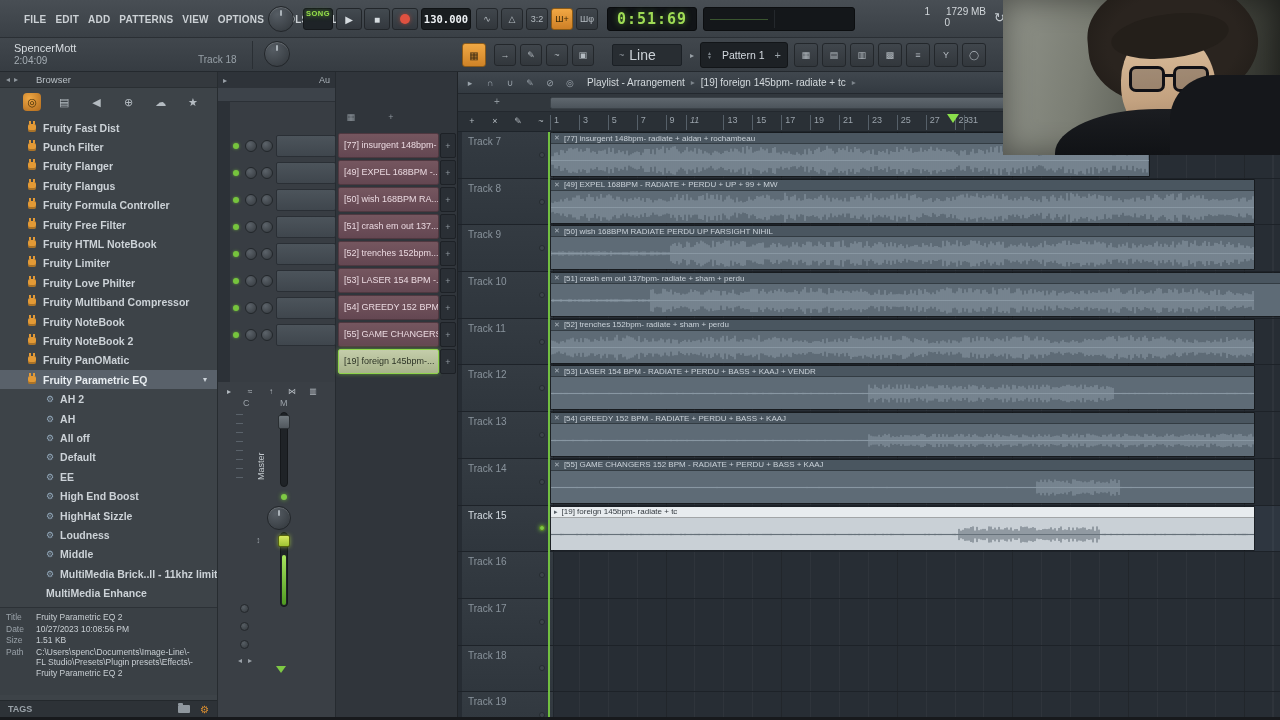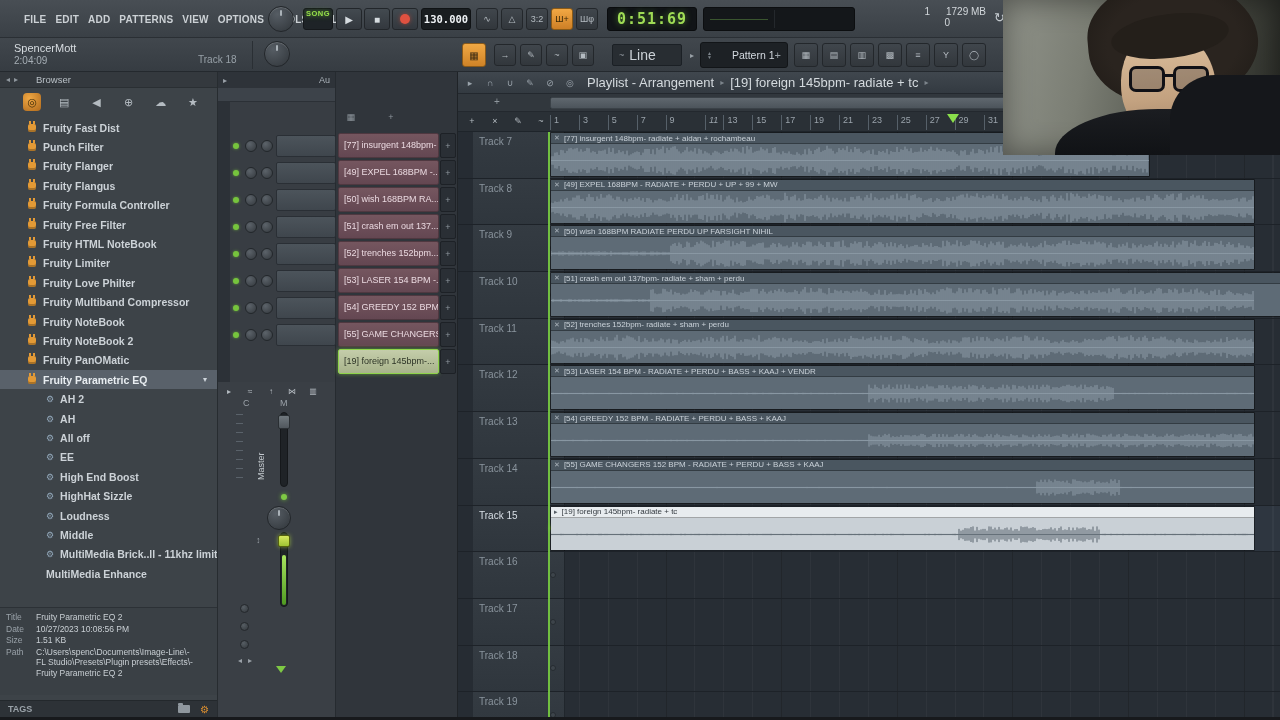--- a/index.html
+++ b/index.html
@@ -40,21 +40,21 @@
 .vsep{position:absolute;top:3px;width:1px;height:28px;background:#2a2f34}
 #knob2{left:264px;top:3px;width:26px;height:26px}
 #orangebtn{left:462px;top:5px;width:24px;height:24px;background:linear-gradient(#f0a844,#cf8327);border:1px solid #8a5a1a;border-radius:3px;color:#3a2a12;font-size:10px;display:flex;align-items:center;justify-content:center}
 #icons2{left:494px;top:6px;display:flex;gap:4px}
 #linedd{left:612px;top:6px;width:70px;height:22px;background:#282d32;border:1px solid #1b2025;border-radius:2px;display:flex;align-items:center;padding-left:6px;gap:5px}
 #linedd .wv{color:#8f979e;font-size:9px}
 #linedd .lbl{font-size:14px;color:#ccd2d7}
 #ddarrow{left:686px;top:6px;width:12px;height:22px;color:#9aa2a8;font-size:8px;display:flex;align-items:center;justify-content:center}
 #patternsel{left:700px;top:4px;width:88px;height:26px;background:#1d2125;border:1px solid #121518;border-radius:3px;display:flex;align-items:center;padding:0 6px}
 #patternsel .spin{display:flex;flex-direction:column;font-size:5px;color:#7d858c;line-height:4px}
-#patternsel .lbl{flex:1;text-align:right;font-size:10.5px;color:#d4dae0}
+#patternsel .lbl{flex:1;text-align:center;font-size:10.5px;color:#d4dae0}
 #patternsel .plus{color:#9aa2a8;font-size:11px}
 #icons3{left:794px;top:5px;display:flex;gap:4px}
 #icons3 .ibox{width:24px;height:24px}
 
 #browser{position:absolute;left:0;top:72px;width:218px;height:648px;background:#3d4348;border-right:1px solid #272c30}
 #bheader{position:absolute;left:0;top:0;width:100%;height:16px;background:#34393e;border-bottom:1px solid #2a2f33;display:flex;align-items:center;gap:4px;padding-left:6px}
 #bheader .nav{color:#8f979e;font-size:8px}
 #bheader .ttl{font-size:9.5px;color:#b9c0c6;margin-left:14px}
 #btoolbar{position:absolute;left:0;top:16px;width:100%;height:28px;display:flex;align-items:center;gap:0;padding-left:8px}
 #btoolbar .ibox{width:20px;height:20px;background:transparent;border:none;font-size:11px}
@@ -121,35 +121,35 @@
 #picklist{position:absolute;left:2px;top:61px;width:118px}
 .pitem{display:flex;height:25px;margin-bottom:2px}
 .pitem .plbl{flex:1;background:linear-gradient(#75565f,#644752);border:1px solid #4f3840;border-radius:2px;color:#ead9e0;font-size:9px;line-height:23px;padding:0 5px;white-space:nowrap;overflow:hidden}
 .pitem .pmove{width:16px;margin-left:1px;background:#2a2f35;border:1px solid #1d2126;border-radius:2px;color:#8f979e;font-size:9px;display:flex;align-items:center;justify-content:center}
 .pitem.sel .plbl{background:linear-gradient(#c4cdaa,#a8b38b);color:#2c3325;border-color:#8fd44a;box-shadow:0 0 4px rgba(140,220,70,.55)}
 
 #playlist{position:absolute;left:458px;top:72px;width:822px;height:648px;background:#262c33}
 #plhead{position:absolute;left:0;top:0;width:100%;height:22px;background:linear-gradient(#40474e,#333a41);border-bottom:1px solid #23282e;display:flex;align-items:center;padding-left:5px}
 #plhead .icons{display:flex;gap:6px;margin-right:10px}
 #plhead .ibox{width:14px;height:16px;background:transparent;border:none;font-size:9px;color:#9aa3ab}
-#plhead .ttl{font-size:13px;color:#d4dade;white-space:nowrap}
+#plhead .ttl{font-size:10px;color:#d4dade;white-space:nowrap}
 #plhead .sep{color:#7d858c;font-size:8px;margin:0 6px}
 #plrowA{position:absolute;left:0;top:22px;width:100%;height:18px;background:#31373d;border-bottom:1px solid #23282e}
 #plrowA .icon{position:absolute;left:36px;top:2px;color:#8f979e;font-size:10px}
 #plrowA .track{position:absolute;left:92px;right:3px;top:3px;height:12px;background:#23282d;border-radius:2px}
 #plrowA .thumb{position:absolute;left:92px;width:460px;top:3px;height:12px;background:linear-gradient(#5f676e,#4c545b);border:1px solid #3a4147;border-radius:2px}
 #plrowB{position:absolute;left:0;top:40px;width:100%;height:20px;background:#2a3036;border-bottom:1px solid #1e242a}
 #plrowB .icons{position:absolute;left:8px;top:3px;display:flex;gap:11px;color:#8f979e;font-size:9px}
 #ruler{position:absolute;left:0;top:40px;width:100%;height:20px}
 .tick{position:absolute;top:3px;height:15px;border-left:1px solid #566069;padding-left:3px;font-size:9px;color:#9aa3ab}
 #ptri{position:absolute;left:489px;top:42px;width:0;height:0;border-left:6px solid transparent;border-right:6px solid transparent;border-top:9px solid #8adf4b;z-index:6}
 #startline{position:absolute;left:90px;top:60px;width:2px;height:588px;background:rgba(125,215,65,.85);z-index:5}
 #tracks{position:absolute;left:0;top:60px;width:100%;height:588px;overflow:hidden}
 .trow{position:relative;width:100%;height:46.7px;border-bottom:1px solid #1d2228}
-.tlabel{position:absolute;left:15px;top:0;width:92px;height:100%;background:linear-gradient(#343b42,#2f363d);border-right:1px solid #20262c}
+.tlabel{position:absolute;left:4px;top:0;width:92px;height:100%;background:linear-gradient(#343b42,#2f363d);border-right:1px solid #20262c}
 .tname{position:absolute;left:6px;top:4px;font-size:10px;color:#8a949d}
 .arm{position:absolute;right:8px;top:50%;margin-top:-3px;width:6px;height:6px;border-radius:50%;background:#3d444b;border:1px solid #262c31}
 .trow.sel .tname{color:#d8dfe6}
 .trow.sel .arm{background:#7ec944;box-shadow:0 0 4px rgba(120,200,60,.8);border-color:#55791f}
 .lane{position:absolute;left:92px;top:0;right:0;height:100%;background-color:#272d34;background-image:repeating-linear-gradient(90deg,rgba(0,0,0,.28) 0 1px,transparent 1px 115.6px),repeating-linear-gradient(90deg,rgba(255,255,255,.035) 0 1px,transparent 1px 28.9px)}
 .trow.sel .lane{background-color:#2e3640}
 .clip{position:absolute;left:0;top:0;height:45px;border:1px solid rgba(0,0,0,.4);border-radius:1px;overflow:hidden;z-index:2}
 .chead{height:11px;background:#4a5660;display:flex;align-items:center;gap:4px;padding:0 3px;border-bottom:1px solid rgba(0,0,0,.3)}
 .cpre{font-size:7px;color:#aab3bb}
 .cname{font-size:8px;color:#c9d1d8;white-space:nowrap;overflow:hidden}
@@ -338,20 +338,24 @@
           <div class="prow">
             <span class="gear"></span>
             <span class="plabel2">AH</span>
           </div>
           <div class="prow">
             <span class="gear"></span>
             <span class="plabel2">All off</span>
           </div>
           <div class="prow">
             <span class="gear"></span>
+            <span class="plabel2">Default</span>
+          </div>
+          <div class="prow">
+            <span class="gear"></span>
             <span class="plabel2">EE</span>
           </div>
           <div class="prow">
             <span class="gear"></span>
             <span class="plabel2">High End Boost</span>
           </div>
           <div class="prow">
             <span class="gear"></span>
             <span class="plabel2">HighHat Sizzle</span>
           </div>
@@ -560,31 +564,31 @@
           <span class="ibox" style="width: 12px; height: 12px; background: transparent; border: none;">✎</span>
           <span class="ibox" style="width: 12px; height: 12px; background: transparent; border: none;">~</span>
         </span>
     </div>
     <div id="ruler">
         <span class="tick" style="left: 92px;">1</span>
         <span class="tick" style="left: 120.9px;">3</span>
         <span class="tick" style="left: 149.8px;">5</span>
         <span class="tick" style="left: 178.7px;">7</span>
         <span class="tick" style="left: 207.6px;">9</span>
-        <span class="tick" style="left: 247px; font-style: italic;">11</span>
+        <span class="tick" style="left: 228px; font-style: italic;">11</span>
         <span class="tick" style="left: 265.4px;">13</span>
         <span class="tick" style="left: 294.3px;">15</span>
         <span class="tick" style="left: 323.2px;">17</span>
         <span class="tick" style="left: 352.1px;">19</span>
         <span class="tick" style="left: 381px;">21</span>
         <span class="tick" style="left: 409.9px;">23</span>
         <span class="tick" style="left: 438.8px;">25</span>
         <span class="tick" style="left: 467.7px;">27</span>
         <span class="tick" style="left: 496.6px;">29</span>
-        <span class="tick" style="left: 506px; margin-left: 20px;">31</span>
+        <span class="tick" style="left: 506px;">31</span>
       </div>
     <div id="ptri"></div>
     <div id="startline"></div>
     <div id="tracks">
         <div class="trow">
           <div class="lane">
             <div class="clip" style="width: 600px;">
               <div class="chead">
                 <span class="cpre">✕</span>
                 <span class="cname">[77] insurgent 148bpm- radiate + aidan + rochambeau</span>

